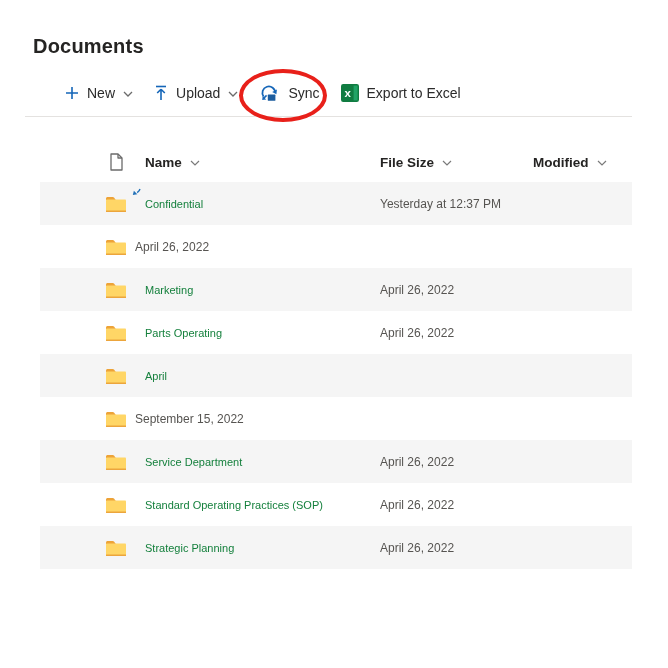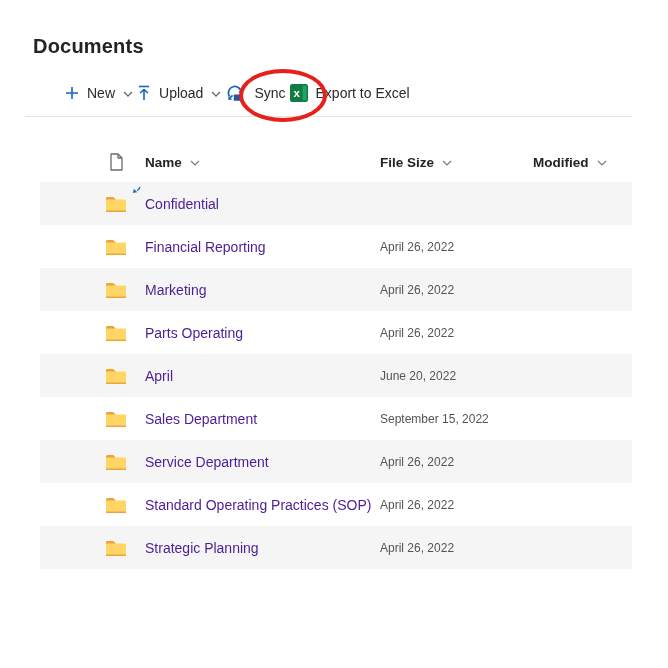--- a/index.html
+++ b/index.html
@@ -7,21 +7,21 @@
     position:relative;width:632px;height:668px;background:#fff;overflow:hidden;
     font-family:"Liberation Sans","DejaVu Sans",sans-serif;color:#2b2b2b;
   }
   
   .page-title{
     position:absolute;left:33px;top:35px;font-size:20px;font-weight:700;color:#252423;
     letter-spacing:.2px;
   }
   
   .cmdbar{
-    position:absolute;left:63px;top:78px;height:30px;display:flex;align-items:center;
+    position:absolute;left:63px;top:78px;height:30px;display:flex;align-items:center;gap:17px;
   }
   .cmd-btn{
     display:inline-flex;align-items:center;gap:8px;background:none;border:none;padding:2px 2px;
     font-family:inherit;font-size:14px;color:#2b2b2b;cursor:pointer;white-space:nowrap;
   }
   .cmd-btn svg{display:block;}
   .divider{
     position:absolute;left:25px;right:0;top:116px;height:1px;background:#e4e2e0;
   }
   
@@ -36,21 +36,21 @@
   .thead{
     position:absolute;left:40px;right:0;top:147px;height:30px;
   }
   .th{display:flex;align-items:center;gap:8px;font-size:13.5px;font-weight:700;color:#252423;cursor:pointer;}
   .th-icon-cell{display:flex;justify-content:center;align-items:center;cursor:pointer;}
   .cell-name-h{padding-left:10px;}
   .file-list{position:absolute;left:40px;right:0;top:182px;}
   .row{height:43px;cursor:pointer;}
   .row.alt{background:#f5f5f5;}
   .cell-icon{display:flex;justify-content:center;align-items:center;}
-  .cell-name{position:relative;padding-left:10px;font-size:14px;color:#4c1d95;}
+  .cell-name{position:relative;padding-left:10px;font-size:11px;color:#15803d;}
   .name-text{display:inline-block;}
   .cursor-glyph{position:absolute;left:-6px;top:-11px;}
   .cell-modified{font-size:12px;color:#565451;}
   .chev{margin-top:2px;}
 </style>
 </head>
 <body>
 
 <div id="screen">
 
@@ -140,35 +140,32 @@
     </div>
     <div class="cell-name">
       <span class="cursor-glyph">
         <svg width="13" height="13" viewBox="0 0 13 13">
           <path d="M11 2 C10.6 3.4 9.6 4.6 8.2 5.6" fill="none" stroke="#2271b8" stroke-width="1.4"></path>
           <path d="M4.8 8.9 L9.3 8.3 L5.9 4.8 Z" fill="#2271b8" transform="translate(-1,-1)"></path>
         </svg>
       </span>
       <span class="name-text">Confidential</span>
     </div>
-    <div class="cell-size"></div>
-  </div>
-
-  <div class="row grid-row">
-    <div></div>
-    <div class="cell-icon">
-      <svg width="22" height="18" viewBox="0 0 22 18">
-        <path d="M1 5 L1 3.6 C1 2.7 1.7 2 2.6 2 h5.1 c.5 0 1 .2 1.3 .6 L10.8 5 Z" fill="#eda338"></path>
-        <rect x="1" y="4.6" width="20" height="12.4" rx="0.8" fill="#ffd666"></rect>
-        <rect x="1" y="15.5" width="20" height="1.5" fill="#eca53c"></rect>
-      </svg>
-    </div>
-    <div class="cell-name">
-      
-      <span class="name-text">Financial Reporting</span>
+    <div class="cell-modified"><span>Yesterday at 12:37 PM</span></div>
+    <div class="cell-size"></div>
+  </div>
+
+  <div class="row grid-row">
+    <div></div>
+    <div class="cell-icon">
+      <svg width="22" height="18" viewBox="0 0 22 18">
+        <path d="M1 5 L1 3.6 C1 2.7 1.7 2 2.6 2 h5.1 c.5 0 1 .2 1.3 .6 L10.8 5 Z" fill="#eda338"></path>
+        <rect x="1" y="4.6" width="20" height="12.4" rx="0.8" fill="#ffd666"></rect>
+        <rect x="1" y="15.5" width="20" height="1.5" fill="#eca53c"></rect>
+      </svg>
     </div>
     <div class="cell-modified"><span>April 26, 2022</span></div>
     <div class="cell-size"></div>
   </div>
 
   <div class="row grid-row alt">
     <div></div>
     <div class="cell-icon">
       <svg width="22" height="18" viewBox="0 0 22 18">
         <path d="M1 5 L1 3.6 C1 2.7 1.7 2 2.6 2 h5.1 c.5 0 1 .2 1.3 .6 L10.8 5 Z" fill="#eda338"></path>
@@ -207,36 +204,31 @@
       <svg width="22" height="18" viewBox="0 0 22 18">
         <path d="M1 5 L1 3.6 C1 2.7 1.7 2 2.6 2 h5.1 c.5 0 1 .2 1.3 .6 L10.8 5 Z" fill="#eda338"></path>
         <rect x="1" y="4.6" width="20" height="12.4" rx="0.8" fill="#ffd666"></rect>
         <rect x="1" y="15.5" width="20" height="1.5" fill="#eca53c"></rect>
       </svg>
     </div>
     <div class="cell-name">
       
       <span class="name-text">April</span>
     </div>
-    <div class="cell-modified"><span>June 20, 2022</span></div>
-    <div class="cell-size"></div>
-  </div>
-
-  <div class="row grid-row">
-    <div></div>
-    <div class="cell-icon">
-      <svg width="22" height="18" viewBox="0 0 22 18">
-        <path d="M1 5 L1 3.6 C1 2.7 1.7 2 2.6 2 h5.1 c.5 0 1 .2 1.3 .6 L10.8 5 Z" fill="#eda338"></path>
-        <rect x="1" y="4.6" width="20" height="12.4" rx="0.8" fill="#ffd666"></rect>
-        <rect x="1" y="15.5" width="20" height="1.5" fill="#eca53c"></rect>
-      </svg>
-    </div>
-    <div class="cell-name">
-      
-      <span class="name-text">Sales Department</span>
+    <div class="cell-size"></div>
+  </div>
+
+  <div class="row grid-row">
+    <div></div>
+    <div class="cell-icon">
+      <svg width="22" height="18" viewBox="0 0 22 18">
+        <path d="M1 5 L1 3.6 C1 2.7 1.7 2 2.6 2 h5.1 c.5 0 1 .2 1.3 .6 L10.8 5 Z" fill="#eda338"></path>
+        <rect x="1" y="4.6" width="20" height="12.4" rx="0.8" fill="#ffd666"></rect>
+        <rect x="1" y="15.5" width="20" height="1.5" fill="#eca53c"></rect>
+      </svg>
     </div>
     <div class="cell-modified"><span>September 15, 2022</span></div>
     <div class="cell-size"></div>
   </div>
 
   <div class="row grid-row alt">
     <div></div>
     <div class="cell-icon">
       <svg width="22" height="18" viewBox="0 0 22 18">
         <path d="M1 5 L1 3.6 C1 2.7 1.7 2 2.6 2 h5.1 c.5 0 1 .2 1.3 .6 L10.8 5 Z" fill="#eda338"></path>

